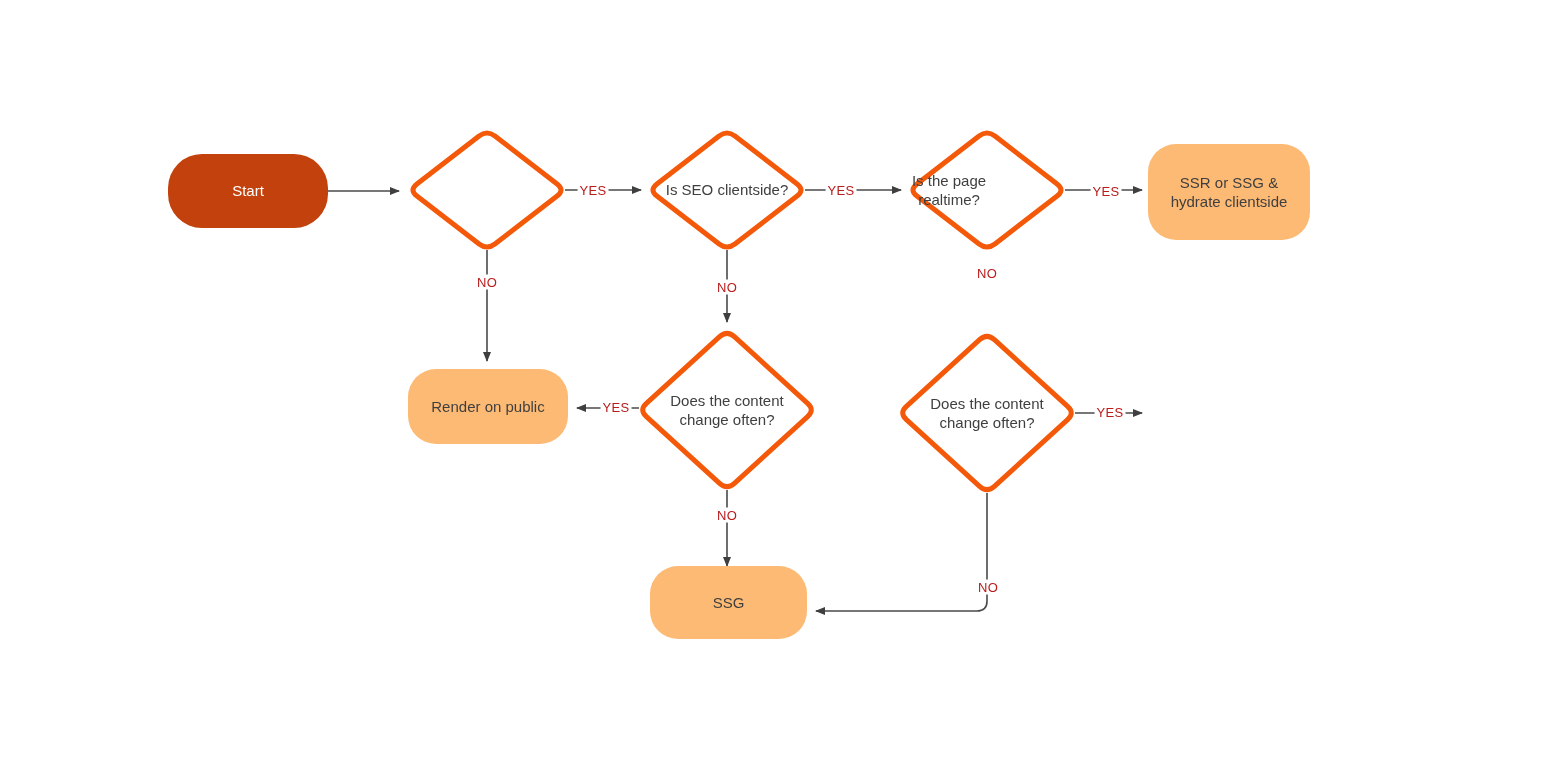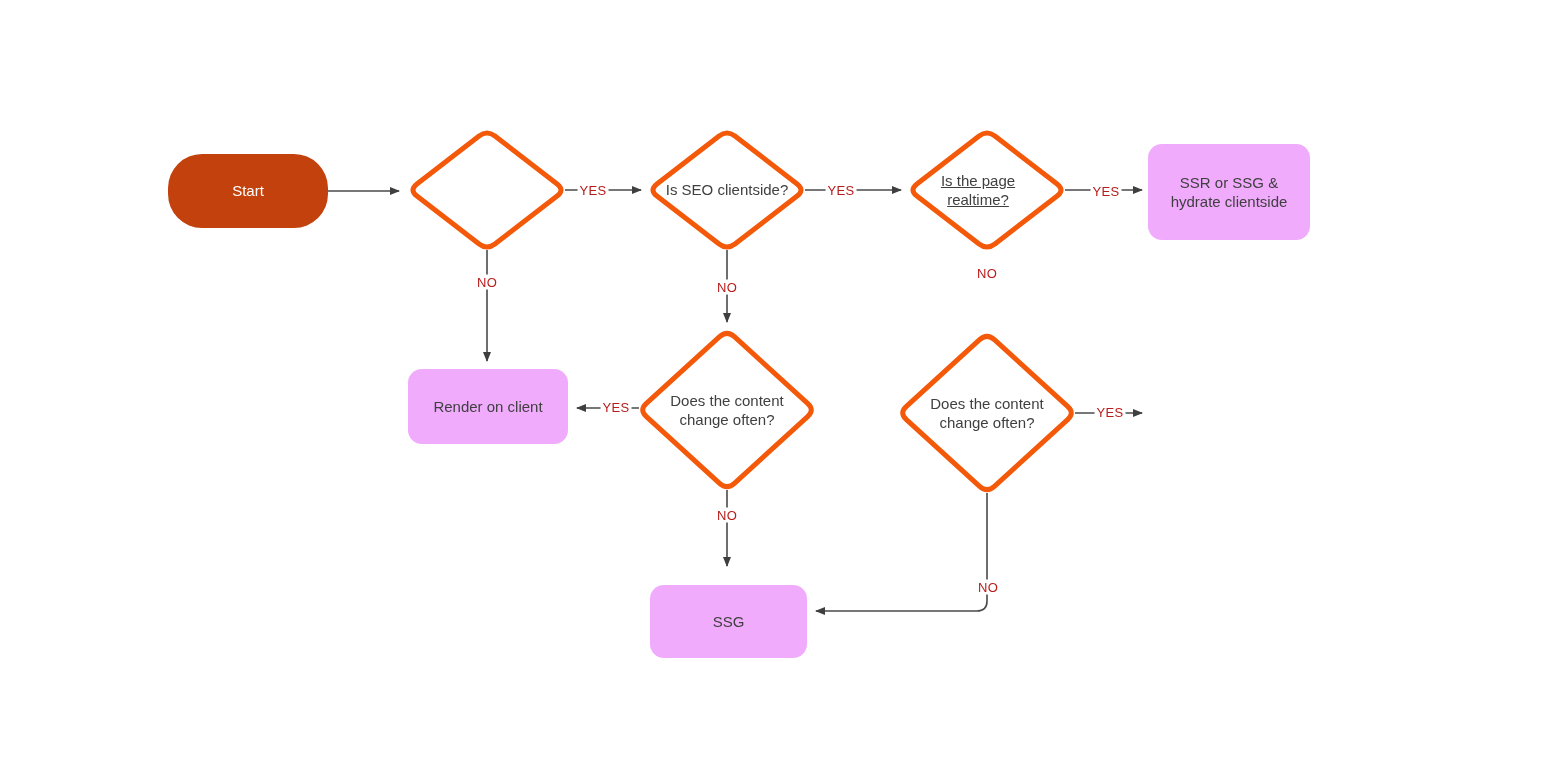--- a/index.html
+++ b/index.html
@@ -11,21 +11,21 @@
   svg.wires{position:absolute;left:0;top:0;width:1551px;height:768px;}
   .node{
     position:absolute;display:flex;align-items:center;justify-content:center;
     text-align:center;box-sizing:border-box;
     font-size:15px;line-height:1.3;color:#3f3f3f;
   }
   .pill-start{
     background:#c2410c;border-radius:34px;color:#ffffff;
   }
   .pill-result{
-    background:#f0abfc;border-radius:14px;color:#3f3f3f;
+    background:#fdba74;border-radius:28px;color:#3f3f3f;
   }
   .diamond-label{
     position:absolute;display:flex;align-items:center;justify-content:center;
     text-align:center;font-size:15px;line-height:1.3;color:#3f3f3f;
   }
   .edge-label{
     position:absolute;transform:translate(-50%,-50%);
     background:#ffffff;padding:0 2px;
     font-size:13px;font-weight:normal;color:#b91c1c;letter-spacing:0.3px;
   }
@@ -61,29 +61,29 @@
       <path d="M 994.9 136.1 L 1057.1 183.9 Q 1065 190 1057.1 196.1 L 994.9 243.9 Q 987 250 979.1 243.9 L 916.9 196.1 Q 909 190 916.9 183.9 L 979.1 136.1 Q 987 130 994.9 136.1 Z"></path>
       <path d="M 734.4 336.7 L 807.6 403.3 Q 815 410 807.6 416.7 L 734.4 483.3 Q 727 490 719.6 483.3 L 646.4 416.7 Q 639 410 646.4 403.3 L 719.6 336.7 Q 727 330 734.4 336.7 Z"></path>
       <path d="M 994.4 339.7 L 1067.6 406.3 Q 1075 413 1067.6 419.7 L 994.4 486.3 Q 987 493 979.6 486.3 L 906.4 419.7 Q 899 413 906.4 406.3 L 979.6 339.7 Q 987 333 994.4 339.7 Z"></path>
     </g>
   </svg>
 
   <div class="node pill-start" style="left:168px;top:154px;width:160px;height:74px;">Start</div>
 
   <div class="node pill-result" style="left:1148px;top:144px;width:162px;height:96px;padding:0 18px;">SSR or SSG &amp; hydrate clientside</div>
 
-  <div class="node pill-result" style="left:408px;top:369px;width:160px;height:75px;">Render on client</div>
+  <div class="node pill-result" style="left:408px;top:369px;width:160px;height:75px;">Render on public</div>
 
-  <div class="node pill-result" style="left:650px;top:585px;width:157px;height:73px;">SSG</div>
+  <div class="node pill-result" style="left:650px;top:566px;width:157px;height:73px;">SSG</div>
 
 
 
   <div class="diamond-label" style="left:662px;top:160px;width:130px;height:60px;">Is SEO clientside?</div>
 
-  <div class="diamond-label" style="left:913px;top:160px;width:130px;height:60px;text-decoration:underline;">Is the page realtime?</div>
+  <div class="diamond-label" style="left:884px;top:160px;width:130px;height:60px;">Is the page realtime?</div>
 
   <div class="diamond-label" style="left:652px;top:380px;width:150px;height:60px;">Does the content change often?</div>
 
   <div class="diamond-label" style="left:912px;top:383px;width:150px;height:60px;">Does the content change often?</div>
 
   <span class="edge-label" style="left:593px;top:190px;">YES</span>
   <span class="edge-label" style="left:841px;top:190px;">YES</span>
   <span class="edge-label" style="left:1106px;top:191px;">YES</span>
   <span class="edge-label" style="left:487px;top:282px;">NO</span>
   <span class="edge-label" style="left:727px;top:287px;">NO</span>

